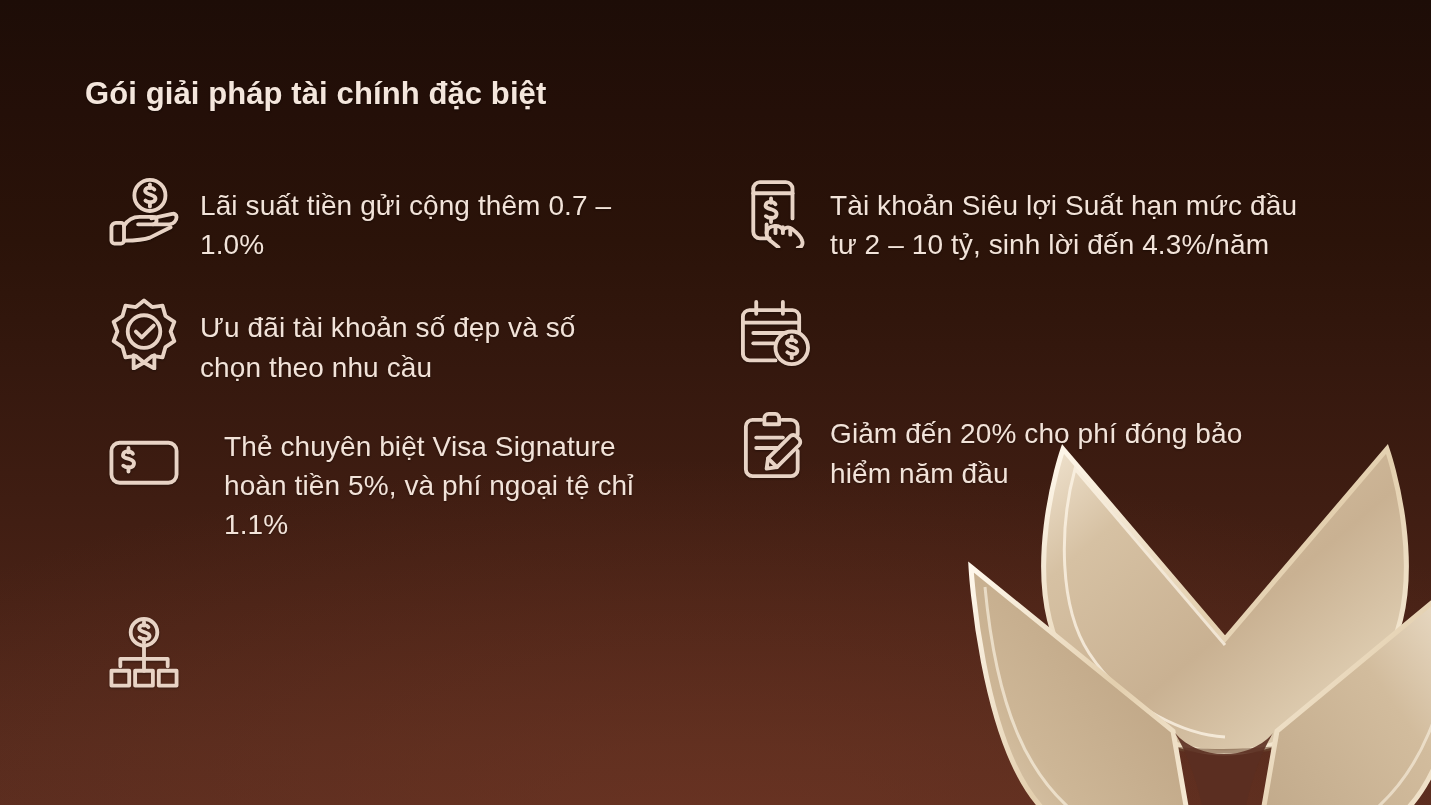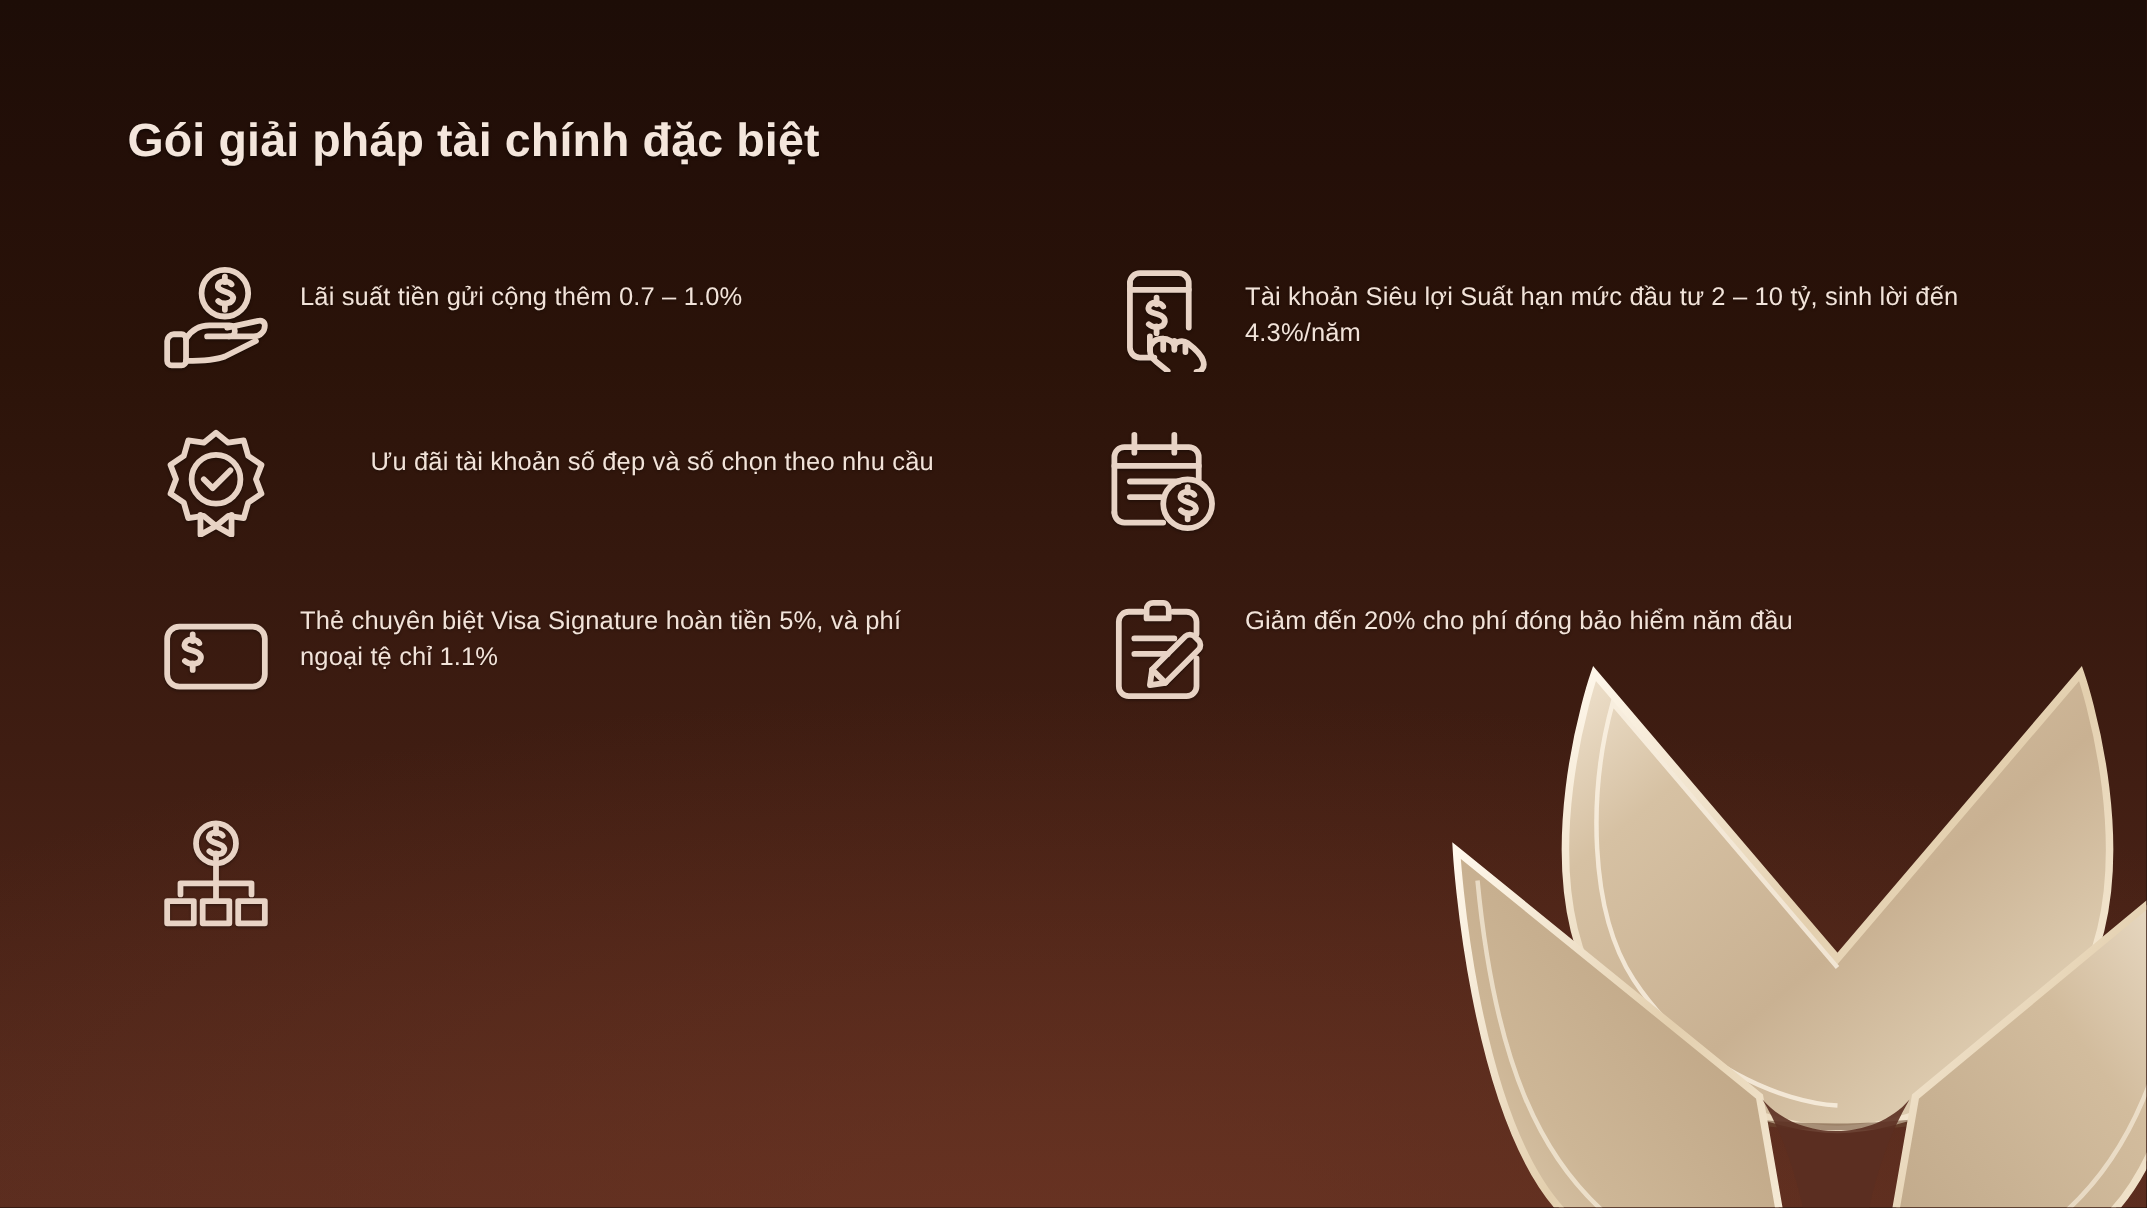--- a/index.html
+++ b/index.html
@@ -55,22 +55,22 @@
   #col-left  { left:88px;  top:172px; }
   #col-right { left:718px; top:172px; }
 
   .feature {
     position:relative;
     display:flex;
     align-items:flex-start;
     min-height:80px;
   }
   #col-left  .feature:nth-child(1){ margin-bottom:30px; }
-  #col-left  .feature:nth-child(2){ margin-bottom:26px;gap:47px; }
-  #col-left  .feature:nth-child(3){ margin-bottom:48px; }
+  #col-left  .feature:nth-child(2){ margin-bottom:26px; }
+  #col-left  .feature:nth-child(3){ margin-bottom:48px;gap:24px; }
 
   #col-right .feature:nth-child(1){ margin-bottom:30px;justify-content:center; }
   #col-right .feature:nth-child(2){ margin-bottom:26px; }
 
   .feature-icon {
     flex:0 0 auto;
     width:112px;
     display:flex;
     align-items:flex-start;
     justify-content:center;
@@ -79,21 +79,21 @@
   .feature-icon svg {
     display:block;
     width:74px; height:74px;
     filter:drop-shadow(0 1px 1px rgba(0,0,0,0.35));
   }
   .ico { fill:none; stroke:#e8d3c5; stroke-width:5.2; stroke-linecap:round; stroke-linejoin:round; }
 
   .feature-text {
     flex:1 1 auto;
     padding-top:14px;
-    font-size:17px;
+    font-size:28px;
     line-height:1.40;
     color:#f2e3d9;
     letter-spacing:0.1px;
     text-shadow:0 1px 2px rgba(0,0,0,0.35);
   }
   
   #col-left  .feature-text { max-width:420px; }
   #col-right .feature-text { max-width:478px; }
 
   

